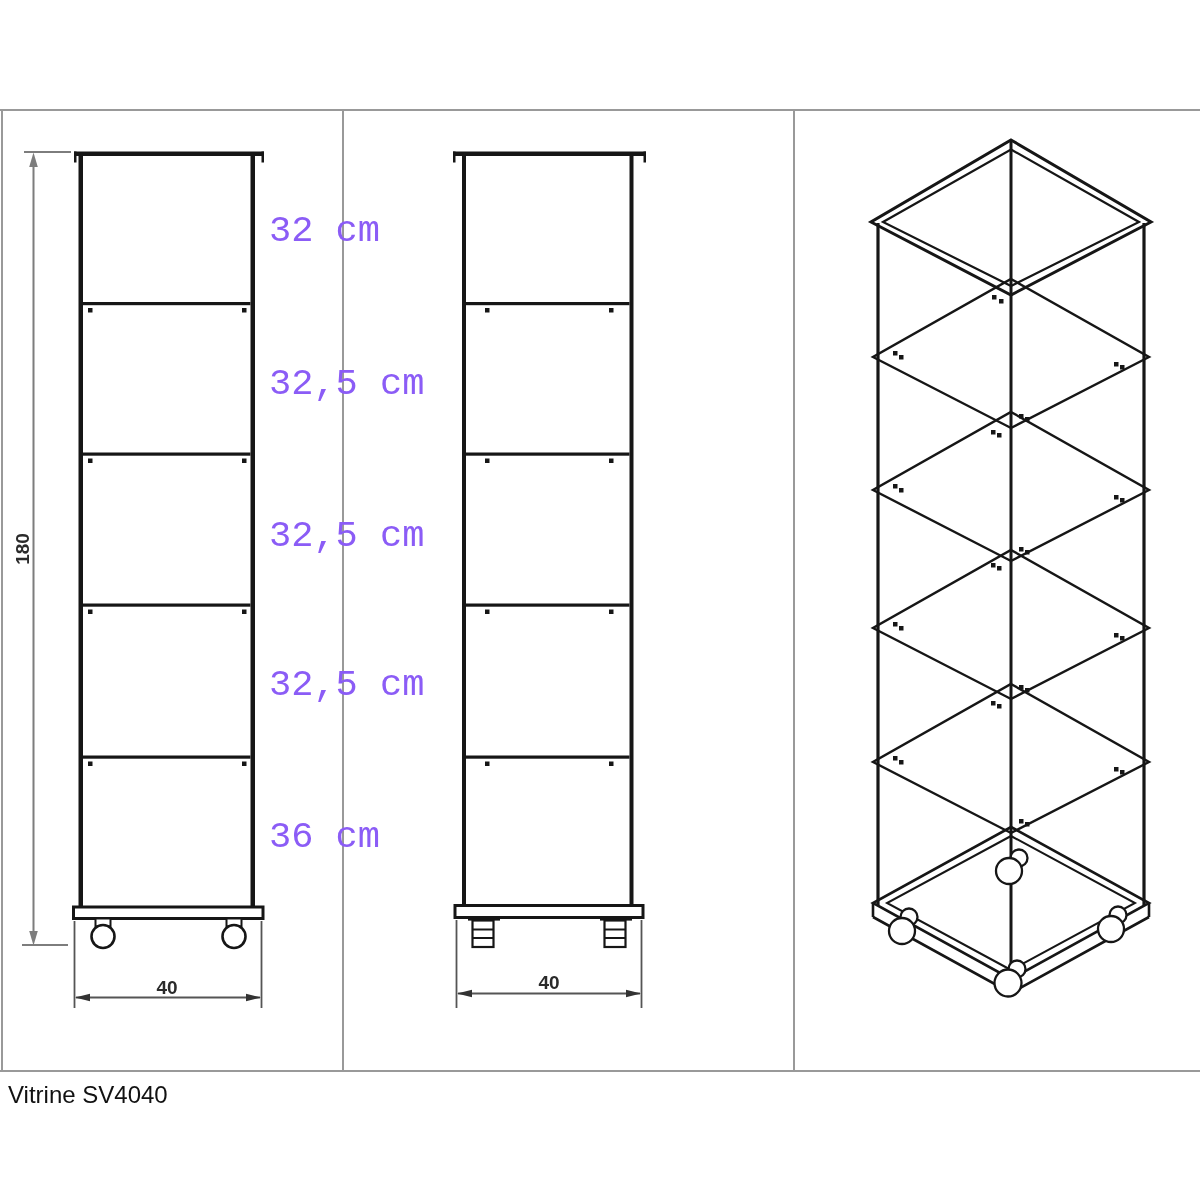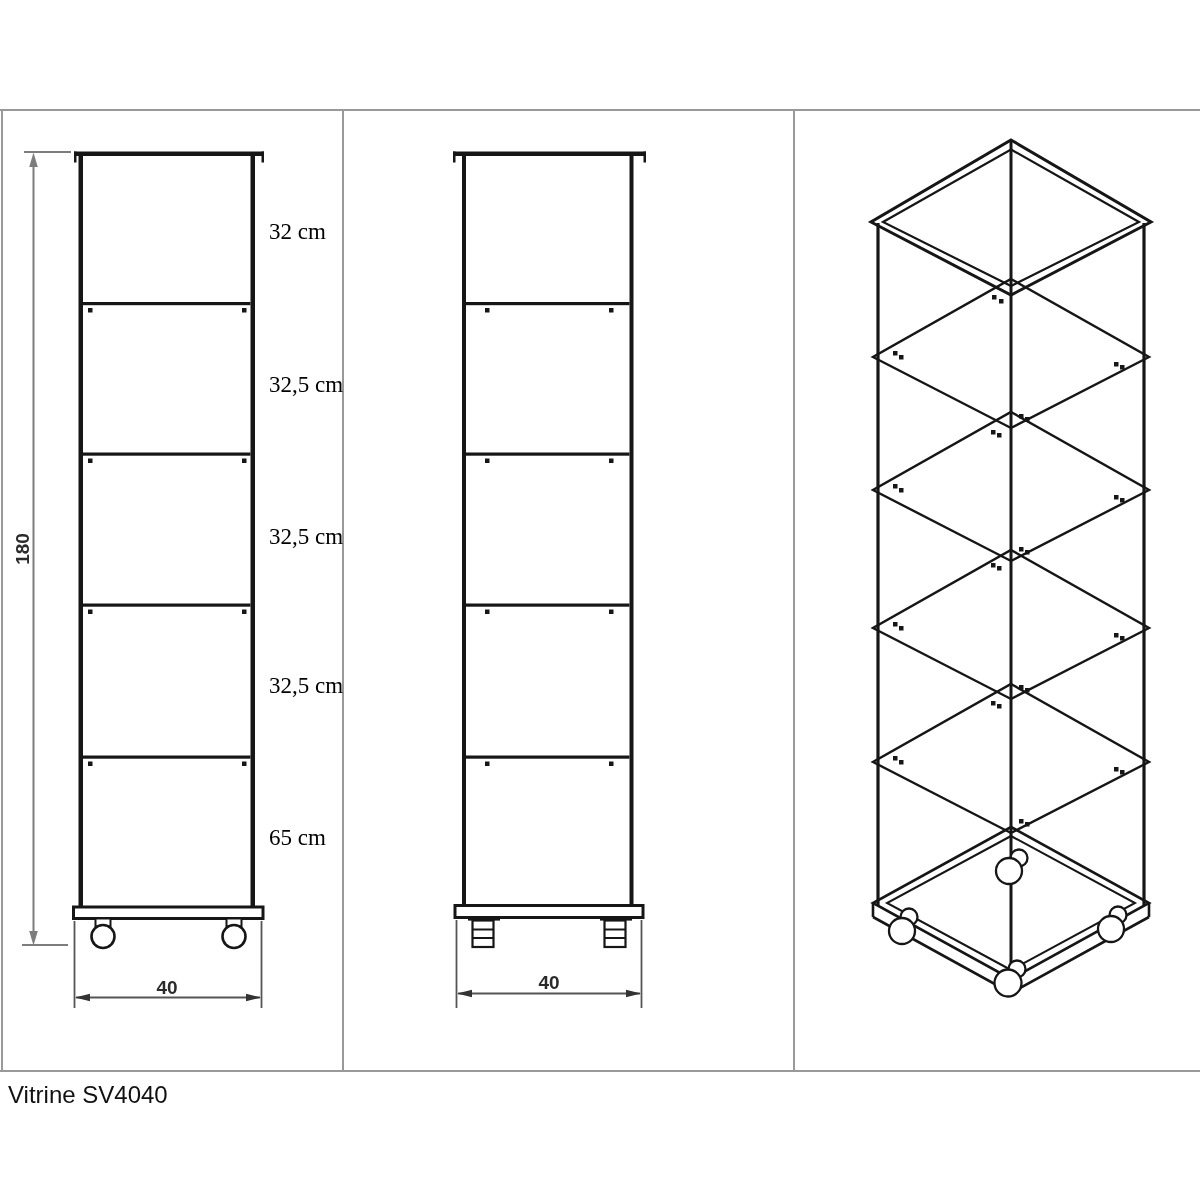--- a/index.html
+++ b/index.html
@@ -2,22 +2,22 @@
 <html><head>
 <meta charset="utf-8">
 <style>
   html,body{margin:0;padding:0;background:#ffffff;}
   #canvas{
     position:relative;width:1200px;height:1200px;background:#ffffff;overflow:hidden;
     font-family:"Liberation Sans", sans-serif;
   }
   #drawing-svg{position:absolute;left:0;top:0;}
   .dim-label{
-    position:absolute;color:#000000;font-size:23px;line-height:35px;white-space:nowrap;
-    font-family:Liberation Serif, serif;
+    position:absolute;color:#8b5cf6;font-size:37px;line-height:35px;white-space:nowrap;
+    font-family:Liberation Mono, monospace;
   }
   .small-dim{
     position:absolute;color:#2a2a2a;font-size:19px;font-weight:600;line-height:22px;
     width:60px;text-align:center;white-space:nowrap;
   }
   .rotated{transform:rotate(-90deg);}
   #title-label{
     position:absolute;left:8px;top:1077px;color:#111111;font-size:24px;line-height:36px;
     white-space:nowrap;
   }
@@ -212,21 +212,21 @@
             <circle cx="1008" cy="983" r="13.5"></circle>
       </g>
     </g>
   </g>
 </svg>
 
   <div class="dim-label" style="left:269px;top:214px;">32 cm</div>
   <div class="dim-label" style="left:269px;top:367px;">32,5 cm</div>
   <div class="dim-label" style="left:269px;top:519px;">32,5 cm</div>
   <div class="dim-label" style="left:269px;top:668px;">32,5 cm</div>
-  <div class="dim-label" style="left:269px;top:820px;">65 cm</div>
+  <div class="dim-label" style="left:269px;top:820px;">36 cm</div>
 
   <div class="small-dim rotated" style="left:-7px;top:538px;">180</div>
 
   <div class="small-dim" style="left:137px;top:977px;">40</div>
 
   <div class="small-dim" style="left:519px;top:972px;">40</div>
 
   <div id="title-label">Vitrine SV4040</div>
 </div>
 

